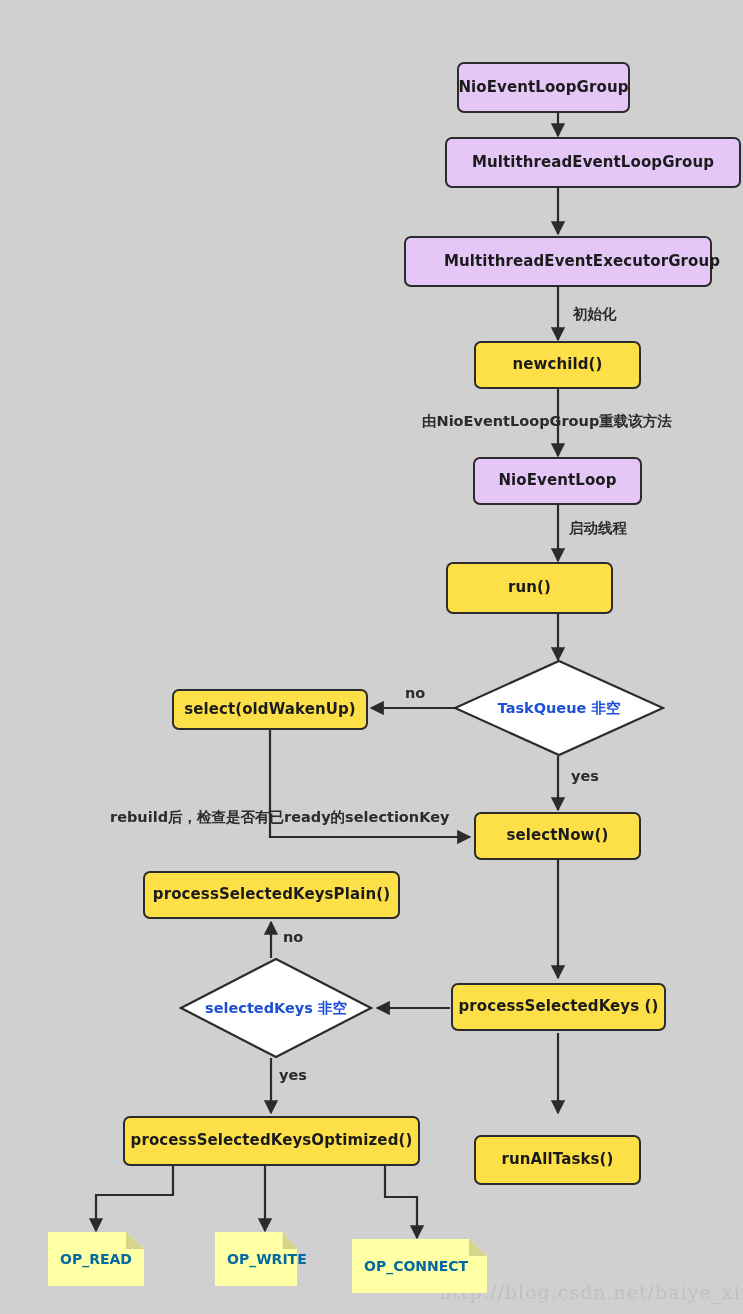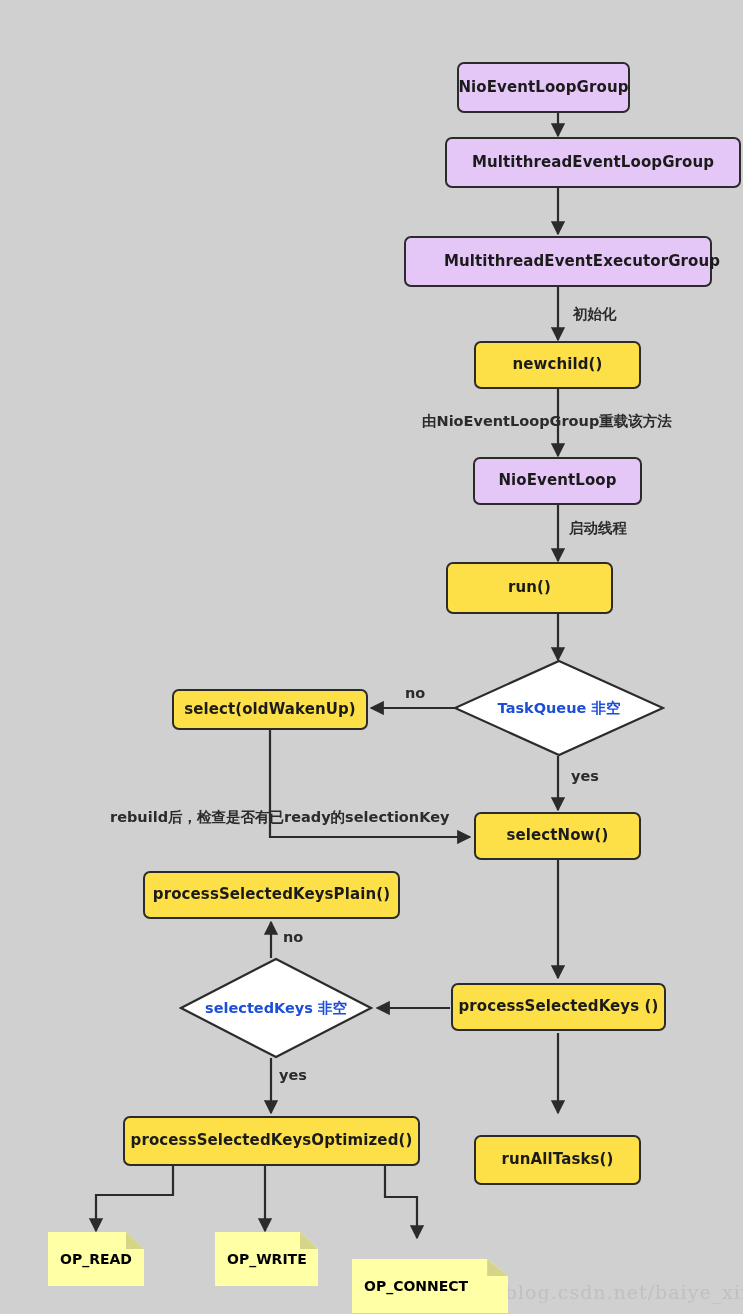--- a/index.html
+++ b/index.html
@@ -69,21 +69,21 @@
   .note svg {
     position: absolute;
     left: 0; top: 0;
     width: 100%;
     height: 100%;
   }
   .note-label {
     position: relative;
     z-index: 2;
     font-weight: bold;
-    color: #000000;
+    color: #0369a1;
     padding-left: 12px;
     white-space: nowrap;
   }
 
   .edge-label {
     position: absolute;
     z-index: 4;
     font-weight: bold;
     color: #2b2b2b;
     white-space: nowrap;
@@ -187,29 +187,29 @@
 <div class="node green" style="left:474px; top:1135px; width:167px; height:50px; font-size:15px;">runAllTasks()</div>
 
 <div class="note" style="left:48px; top:1232px; width:96px; height:54px;">
   <svg viewBox="0 0 96 54" preserveAspectRatio="none">
     <path d="M0,0 L78,0 L96,17 L96,54 L0,54 Z" fill="#ffffa5"></path>
     <path d="M78,0 L96,17 L78,17 Z" fill="#d5d58a"></path>
   </svg>
   <span class="note-label" style="font-size:14px;">OP_READ</span>
 </div>
 
-<div class="note" style="left:215px; top:1232px; width:103px; height:54px;">
+<div class="note" style="left:215px; top:1232px; width:82px; height:54px;">
   <svg viewBox="0 0 103 54" preserveAspectRatio="none">
     <path d="M0,0 L85,0 L103,17 L103,54 L0,54 Z" fill="#ffffa5"></path>
     <path d="M85,0 L103,17 L85,17 Z" fill="#d5d58a"></path>
   </svg>
   <span class="note-label" style="font-size:14px;">OP_WRITE</span>
 </div>
 
-<div class="note" style="left:352px; top:1239px; width:156px; height:54px;margin-top:20px;">
+<div class="note" style="left:352px; top:1239px; width:135px; height:54px;">
   <svg viewBox="0 0 135 54" preserveAspectRatio="none">
     <path d="M0,0 L117,0 L135,17 L135,54 L0,54 Z" fill="#ffffa5"></path>
     <path d="M117,0 L135,17 L117,17 Z" fill="#d5d58a"></path>
   </svg>
   <span class="note-label" style="font-size:14px;">OP_CONNECT</span>
 </div>
 
 <div class="edge-label" style="left:573px; top:305px; font-size:14.5px;">初始化</div>
 
 <div class="edge-label" style="left:422px; top:412px; font-size:14.5px;">由NioEventLoopGroup重载该方法</div>

